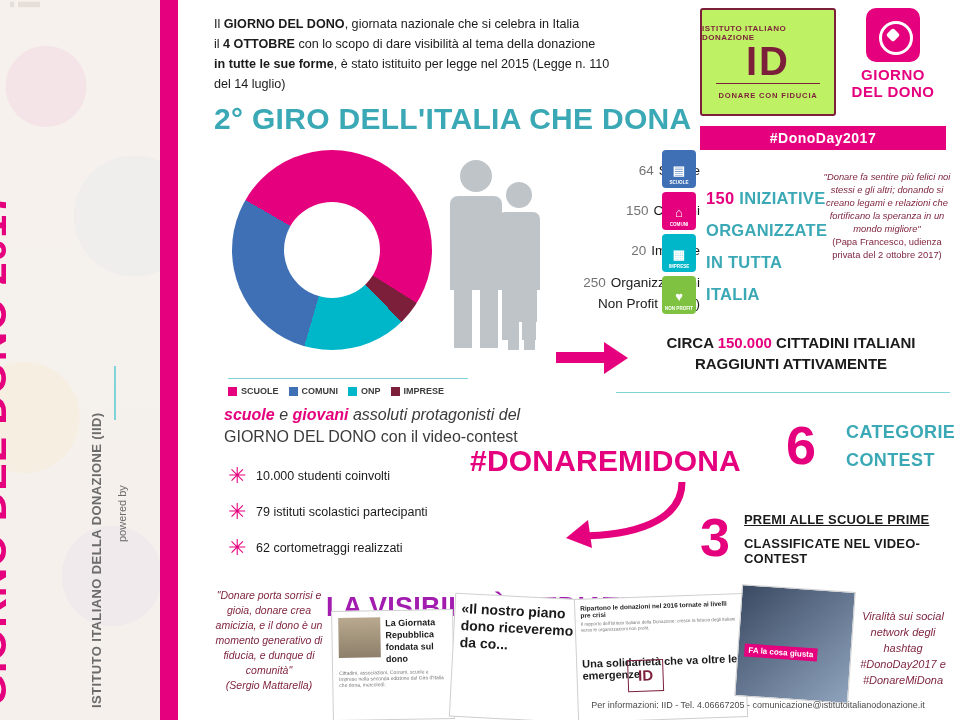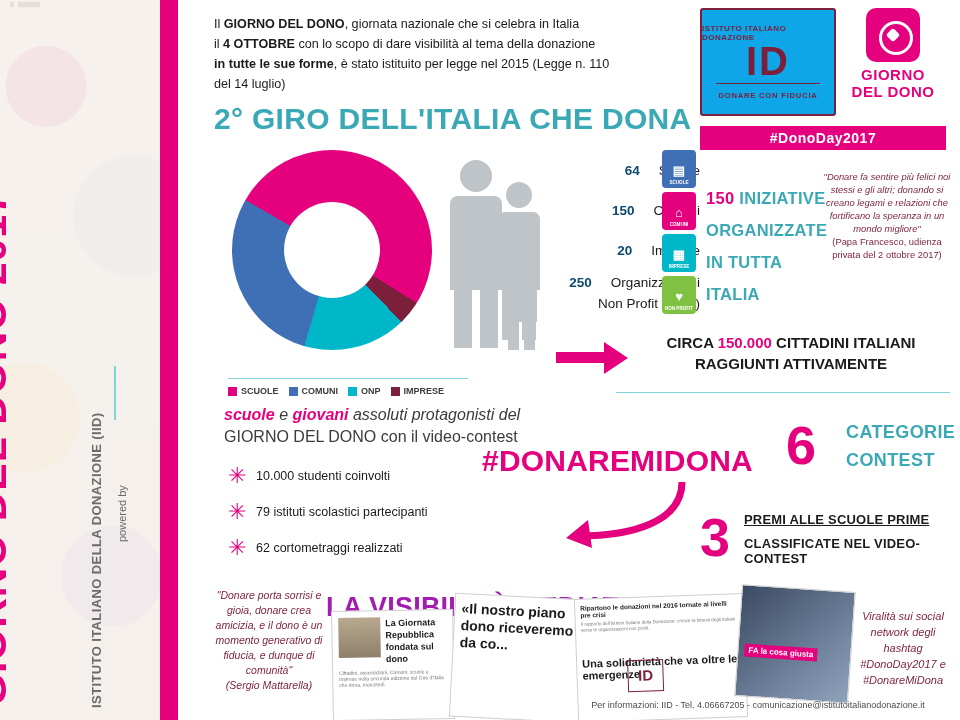--- a/index.html
+++ b/index.html
@@ -58,21 +58,21 @@
   .intro{
     position:absolute;left:214px;top:14px;width:480px;
     font-size:12.6px;line-height:20px;color:#1b1b1b;
   }
   .intro b{font-weight:bold;}
 
   
   .logobox{position:absolute;left:700px;top:8px;width:246px;height:112px;}
   .iid{
     position:absolute;left:0;top:0;width:132px;height:104px;
-    border:2px solid #7c1f3a;border-radius:3px;background:#0ea5e9;
+    border:2px solid #7c1f3a;border-radius:3px;background:#bef264;
     display:flex;flex-direction:column;align-items:center;justify-content:center;
   }
   .iid .ring{font-size:8px;letter-spacing:.5px;color:#7c1f3a;font-weight:bold;}
   .iid .big{font-size:40px;font-weight:bold;color:#7c1f3a;line-height:38px;letter-spacing:2px;}
   .iid .base{font-size:7.6px;letter-spacing:.8px;color:#7c1f3a;font-weight:bold;margin-top:4px;}
   .iid .divline{width:104px;height:1px;background:#7c1f3a;margin:3px 0;}
   .gdd{position:absolute;left:140px;top:0;width:106px;height:104px;}
   .gdd .mark{
     width:54px;height:54px;border-radius:10px;background:#e5007e;margin:0 auto;
     position:relative;
@@ -123,21 +123,21 @@
   .legendline{position:absolute;left:228px;top:378px;width:240px;height:1px;background:#7fd4da;}
 
   
   .people{position:absolute;left:450px;top:160px;width:120px;height:190px;}
   .ppl{position:absolute;background:#bfc4c8;}
   .head{border-radius:50%;}
 
   
   .stats{position:absolute;left:500px;top:150px;width:200px;}
   .srow{height:40px;display:flex;align-items:center;justify-content:flex-end;font-size:13.5px;}
-  .srow .num{color:#0c4a6e;font-weight:bold;margin-right:19px;}
+  .srow .num{color:#737373;font-weight:normal;margin-right:5px;}
   .srow .lbl{color:#1b1b1b;}
   .chips{position:absolute;left:662px;top:150px;width:36px;}
   .chip{
     width:34px;height:38px;background:#3f6fb5;border-radius:4px;margin-bottom:4px;
     color:#fff;font-size:4.6px;font-weight:bold;text-align:center;
     display:flex;flex-direction:column;align-items:center;justify-content:flex-end;padding-bottom:3px;
     box-sizing:border-box;
   }
   .chip .gl{font-size:13px;line-height:13px;margin-bottom:3px;}
   .chip.c2{background:#e5007e;}
@@ -175,21 +175,21 @@
   }
   .scuole-lead .pink{color:#e5007e;font-weight:bold;}
   .scuole-lead .d2{font-style:normal;color:#3b3b3b;}
 
   .bullets{position:absolute;left:228px;top:458px;width:330px;}
   .bullet{display:flex;align-items:center;height:36px;font-size:12.5px;color:#1b1b1b;}
   .bullet .ast{color:#e5007e;font-size:22px;width:28px;}
 
   .hashbig{
     position:absolute;left:470px;top:444px;
-    font-size:30px;font-weight:bold;color:#e5007e;letter-spacing:.2px;margin-left:12px;
+    font-size:30px;font-weight:bold;color:#e5007e;letter-spacing:.2px;
   }
   .curve{position:absolute;left:562px;top:478px;width:130px;height:72px;}
 
   .six{position:absolute;left:786px;top:418px;font-size:54px;font-weight:bold;color:#e5007e;line-height:54px;}
   .cat{position:absolute;left:846px;top:422px;font-size:18px;font-weight:bold;color:#3aa9b5;letter-spacing:.4px;}
   .contest{position:absolute;left:846px;top:450px;font-size:18px;font-weight:bold;color:#3aa9b5;letter-spacing:.4px;}
   .three{position:absolute;left:700px;top:510px;font-size:54px;font-weight:bold;color:#e5007e;line-height:54px;}
   .premi1{position:absolute;left:744px;top:512px;font-size:13px;font-weight:bold;color:#1b1b1b;letter-spacing:.2px;text-decoration:underline;}
   .premi2{position:absolute;left:744px;top:536px;font-size:13px;font-weight:bold;color:#1b1b1b;letter-spacing:.2px;}
 

